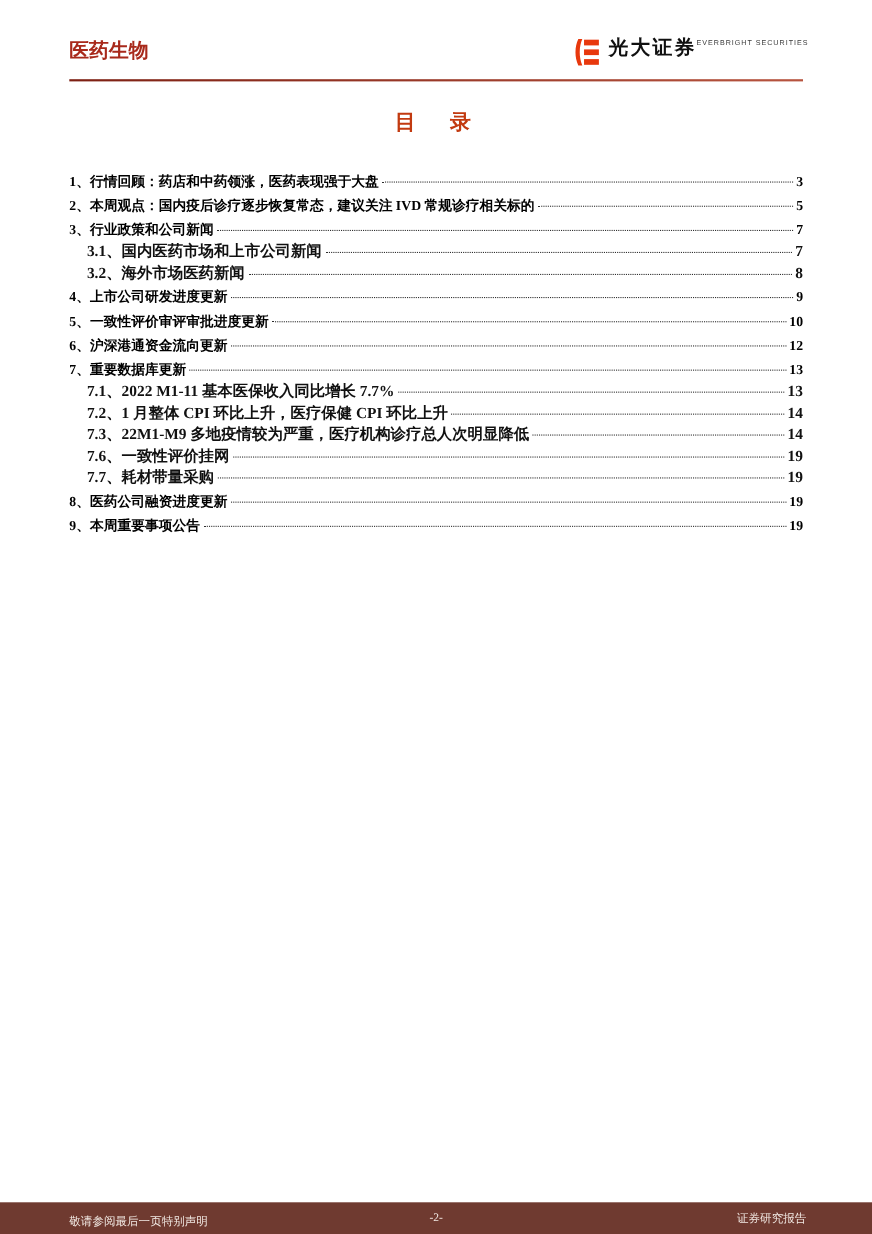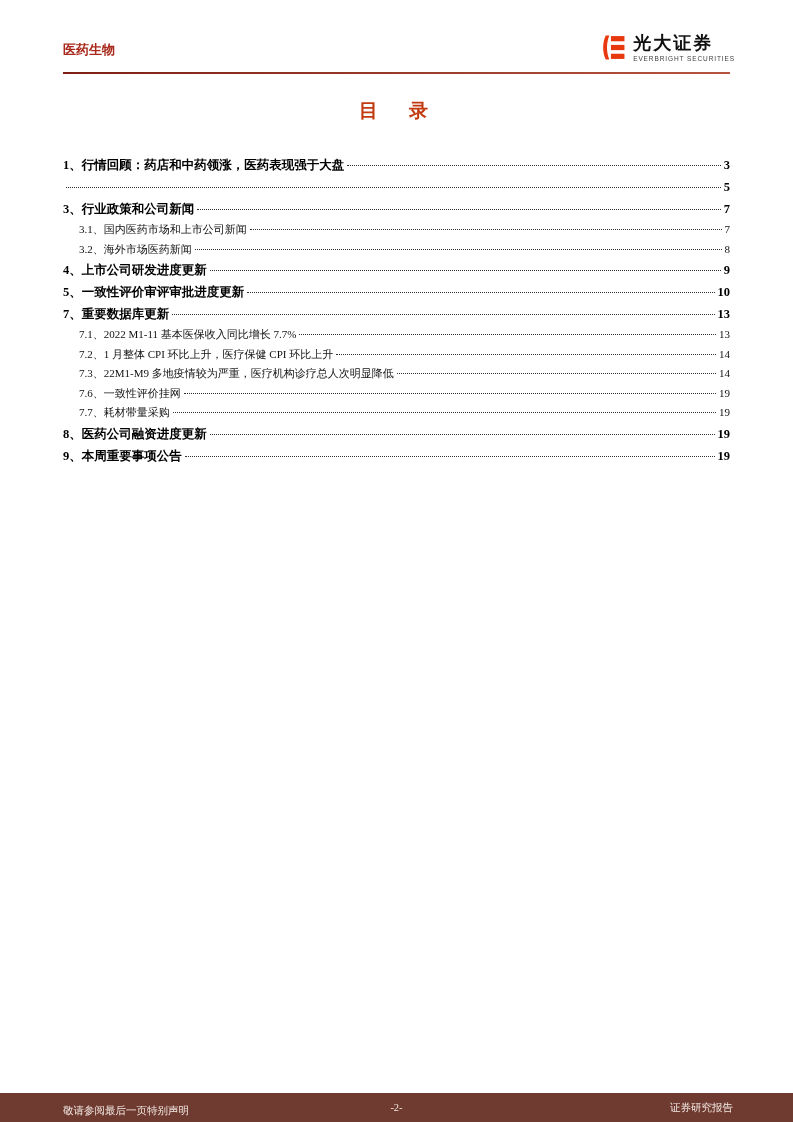--- a/index.html
+++ b/index.html
@@ -17,27 +17,27 @@
   }
 
   
   .header {
     position: absolute; top: 34px; left: 63px; right: 58px;
     display: flex; justify-content: space-between; align-items: flex-end;
   }
   .category {
     color: var(--accent-red, #a8291b);
     font-family: "Liberation Sans", "DejaVu Sans", sans-serif;
-    font-weight: bold; font-size: 13px;
+    font-weight: bold; font-size: 18px;
     padding-bottom: 8px;
   }
   .brand { display: flex; align-items: flex-start; gap: 7px; padding-bottom: 5px; }
   .logo-icon { display: inline-block; width: 27px; height: 27px; }
   .logo-icon svg { width: 27px; height: 27px; display: block; }
-  .brand-text { display: flex; flex-direction: column; }
+  .brand-text { display: flex; flex-direction: row; }
   .brand-name {
     font-family: "Liberation Sans", "DejaVu Sans", sans-serif;
     font-size: 18px; font-weight: bold; color: #101010; letter-spacing: 2px;
     line-height: 19px;
   }
   .brand-sub {
     font-family: "Liberation Sans", "DejaVu Sans", sans-serif;
     font-size: 6.5px; color: #3c3c3c; letter-spacing: 0.9px; margin-top: 2px;
   }
   .header-rule {
@@ -56,21 +56,21 @@
 
   
   .toc {
     position: absolute; top: 154px; left: 63px; width: 667px;
   }
   .toc-row { display: flex; align-items: baseline; text-align: right; }
   .toc-row.lvl1 {
     font-size: 12.5px; font-weight: bold; line-height: 22px; color: #000;
   }
   .toc-row.lvl2 {
-    font-size: 11px; font-weight: normal; line-height: 19.5px;
+    font-size: 14px; font-weight: bold; line-height: 19.5px;
     padding-left: 16px; color: #111;
   }
   .toc-label { white-space: nowrap; }
   .toc-dots {
     flex: 1; min-width: 12px; margin: 0 3px;
     border-bottom: 1.6px dotted #2e2e2e;
     transform: translateY(-3px);
   }
   .toc-page { white-space: nowrap; }
 
@@ -122,20 +122,21 @@
 
   <div class="toc-title">目　录</div>
 
   <div class="toc">
       <div class="toc-row lvl1">
         <span class="toc-label">1、行情回顾：药店和中药领涨，医药表现强于大盘</span>
         <span class="toc-dots"></span>
         <span class="toc-page">3</span>
       </div>
       <div class="toc-row lvl1">
+        <span class="toc-label">2、本周观点：国内疫后诊疗逐步恢复常态，建议关注 IVD 常规诊疗相关标的</span>
         <span class="toc-dots"></span>
         <span class="toc-page">5</span>
       </div>
       <div class="toc-row lvl1">
         <span class="toc-label">3、行业政策和公司新闻</span>
         <span class="toc-dots"></span>
         <span class="toc-page">7</span>
       </div>
       <div class="toc-row lvl2">
         <span class="toc-label">3.1、国内医药市场和上市公司新闻</span>
@@ -149,20 +150,25 @@
       </div>
       <div class="toc-row lvl1">
         <span class="toc-label">4、上市公司研发进度更新</span>
         <span class="toc-dots"></span>
         <span class="toc-page">9</span>
       </div>
       <div class="toc-row lvl1">
         <span class="toc-label">5、一致性评价审评审批进度更新</span>
         <span class="toc-dots"></span>
         <span class="toc-page">10</span>
+      </div>
+      <div class="toc-row lvl1">
+        <span class="toc-label">6、沪深港通资金流向更新</span>
+        <span class="toc-dots"></span>
+        <span class="toc-page">12</span>
       </div>
       <div class="toc-row lvl1">
         <span class="toc-label">7、重要数据库更新</span>
         <span class="toc-dots"></span>
         <span class="toc-page">13</span>
       </div>
       <div class="toc-row lvl2">
         <span class="toc-label">7.1、2022 M1-11 基本医保收入同比增长 7.7%</span>
         <span class="toc-dots"></span>
         <span class="toc-page">13</span>

